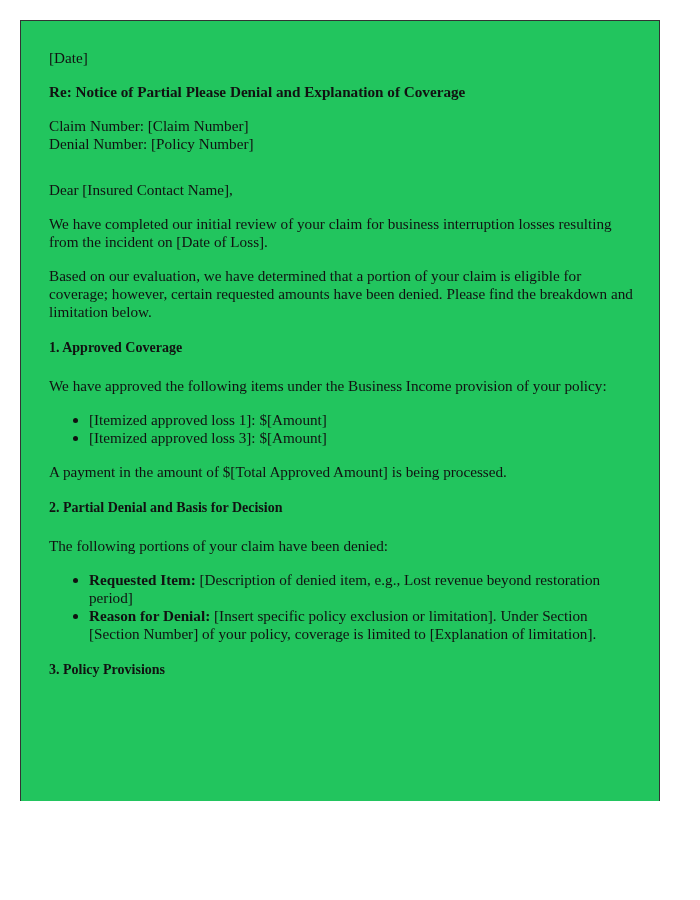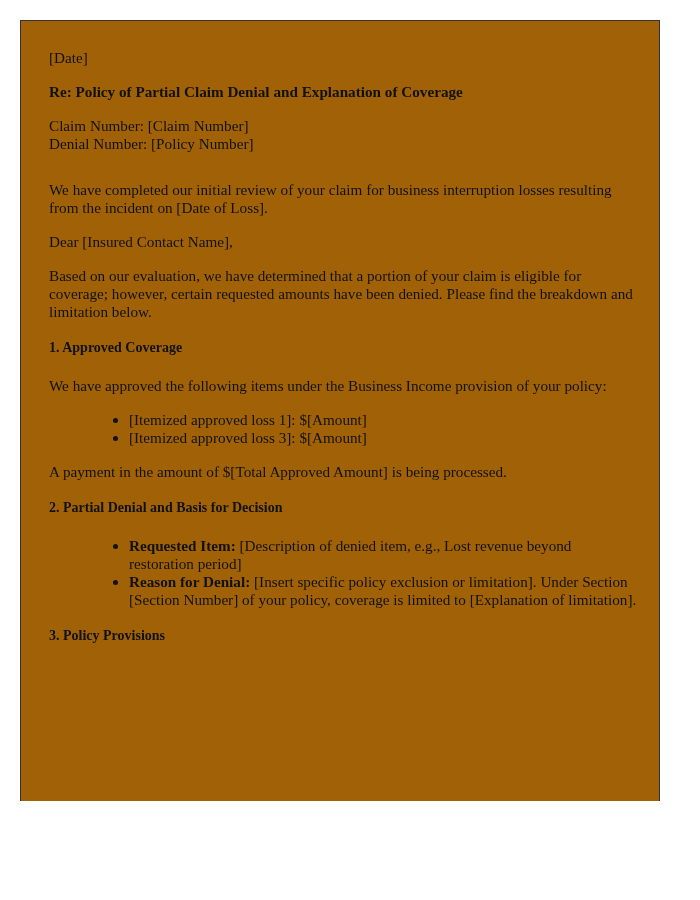--- a/index.html
+++ b/index.html
@@ -1,61 +1,62 @@
 <!DOCTYPE html>
 <html><head>
   <meta charset="utf-8">
   <style>
     html, body { margin: 0; padding: 0; background: #ffffff; }
     body { width: 700px; height: 900px; position: relative; overflow: hidden;
            font-family: "Liberation Serif", serif; color: #111; }
     .page {
       position: absolute; left: 20px; top: 20px; width: 640px; height: 781px;
       border-left: 1px solid #333; border-right: 1px solid #333; border-top: 1px solid #333;
-      box-sizing: border-box; overflow: hidden; background: #a16207;
+      box-sizing: border-box; overflow: hidden; background: #22c55e;
     }
     .content { position: absolute; left: 28px; top: 28px; width: 590px;
                font-size: 15.2px; line-height: 18px; }
     p { margin: 0 0 16px 0; }
     .addr { margin: 0 0 16px 0; }
     .addr div, .claiminfo div { line-height: 18px; }
     .re { font-weight: bold; margin-bottom: 16px; }
     h2 { font-size: 14px; font-weight: bold; margin: 0 0 18px 0; line-height: 22px; }
     ul { margin: 0 0 16px 0; padding-left: 40px; }
-    li { line-height: 18px; margin-left: 40px; }
+    li { line-height: 18px; }
     b { font-weight: bold; text-align: right; }
   </style>
 </head>
 <body>
 
 <div class="page">
   <div class="content">
     <p>[Date]</p>
 
 
-    <p class="re">Re: Policy of Partial Claim Denial and Explanation of Coverage</p>
+    <p class="re">Re: Notice of Partial Please Denial and Explanation of Coverage</p>
 
     <div class="claiminfo" style="margin-bottom:28px">
       <div>Claim Number: [Claim Number]</div>
       <div>Denial Number: [Policy Number]</div>
     </div>
 
+    <p>Dear [Insured Contact Name],</p>
     <p>We have completed our initial review of your claim for business interruption losses resulting from the incident on [Date of Loss].</p>
-    <p>Dear [Insured Contact Name],</p>
     <p>Based on our evaluation, we have determined that a portion of your claim is eligible for coverage; however, certain requested amounts have been denied. Please find the breakdown and limitation below.</p>
 
     <h2>1. Approved Coverage</h2>
     <p>We have approved the following items under the Business Income provision of your policy:</p>
     <ul>
       <li>[Itemized approved loss 1]: $[Amount]</li>
       <li>[Itemized approved loss 3]: $[Amount]</li>
     </ul>
     <p>A payment in the amount of $[Total Approved Amount] is being processed.</p>
 
     <h2>2. Partial Denial and Basis for Decision</h2>
+    <p>The following portions of your claim have been denied:</p>
     <ul>
       <li><b>Requested Item:</b><span> [Description of denied item, e.g., Lost revenue beyond restoration period]</span></li>
       <li><b>Reason for Denial:</b><span> [Insert specific policy exclusion or limitation]. Under Section [Section Number] of your policy, coverage is limited to [Explanation of limitation].</span></li>
     </ul>
 
     <h2>3. Policy Provisions</h2>
   </div>
 </div>
 
 </body></html>

